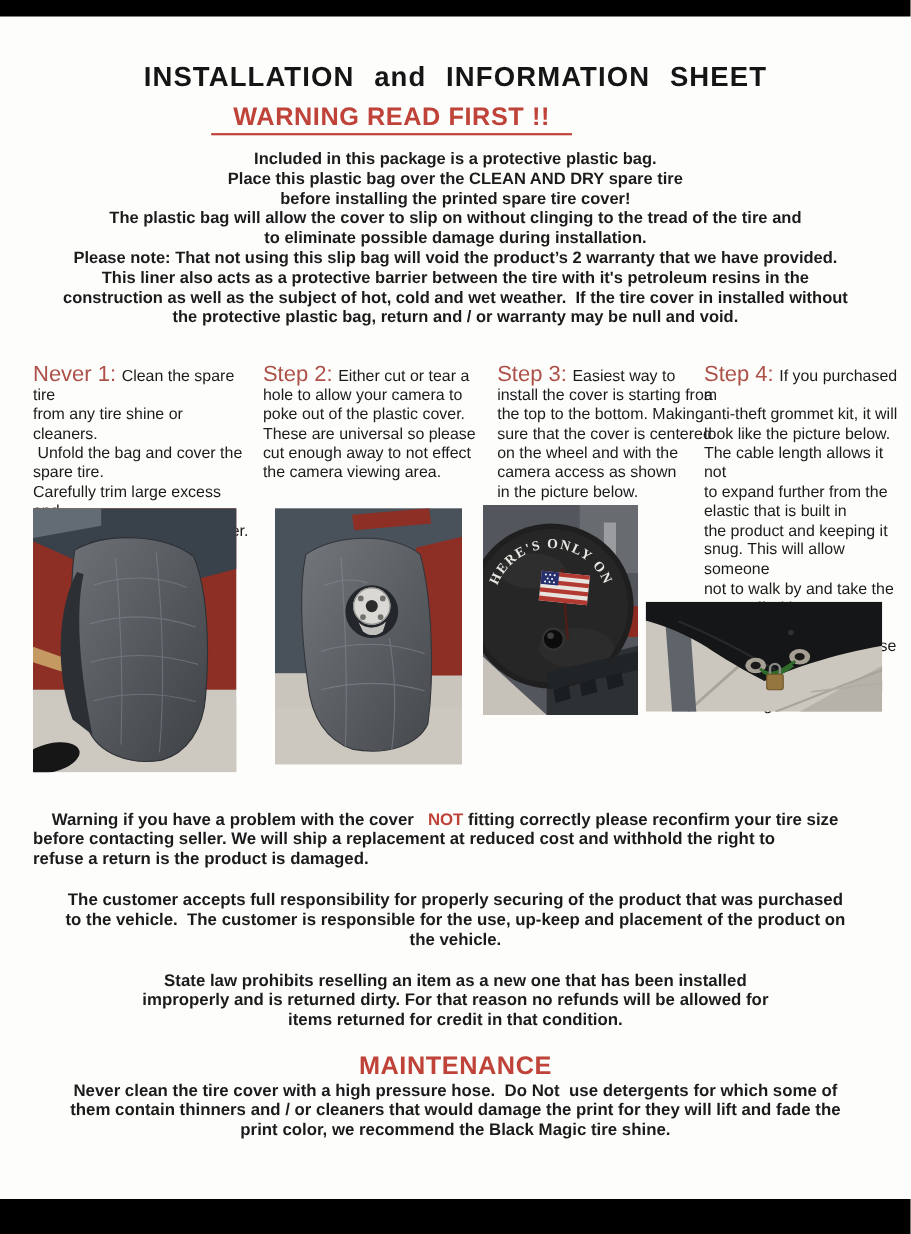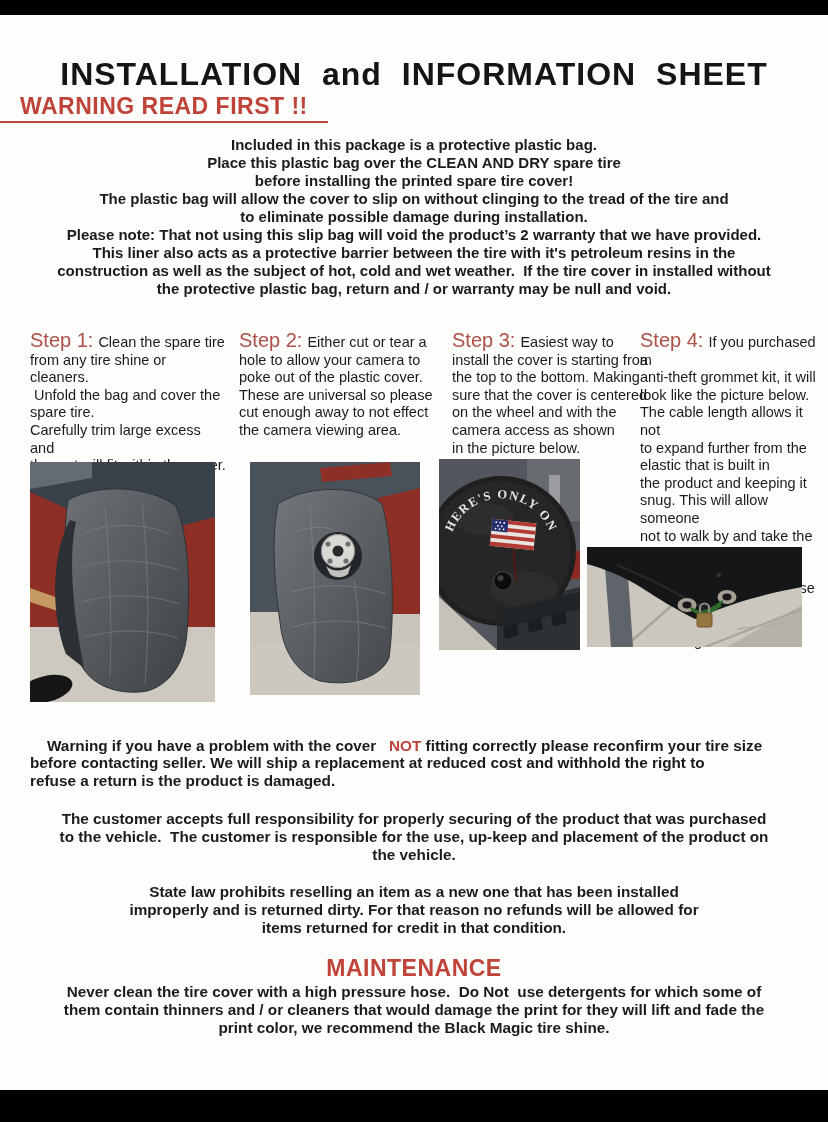--- a/index.html
+++ b/index.html
@@ -12,23 +12,23 @@
     position:relative;width:828px;height:1122px;background:#fdfdfc;
     font-family:"Liberation Sans",sans-serif;color:var(--text-black);
     overflow:hidden;margin:0 auto;
   }
   .bar{position:absolute;left:0;width:828px;background:#000;}
   .bar-top{top:0;height:15px;}
   .bar-bottom{top:1090px;height:32px;}
 
   .title{
     position:absolute;top:56px;left:0;width:828px;margin:0;text-align:center;
-    font-size:32px;font-weight:bold;letter-spacing:1px;word-spacing:10px;color:#151515;
-  }
-  .warn-head{position:absolute;top:93px;left:0;width:712px;text-align:left;}
+    font-size:25px;font-weight:bold;letter-spacing:1px;word-spacing:10px;color:#151515;
+  }
+  .warn-head{position:absolute;top:93px;left:0;width:712px;text-align:center;}
   .warn-head span{
     display:inline-block;font-size:23px;font-weight:bold;color:var(--accent-red);
     letter-spacing:.5px;padding:0 20px 1px;border-bottom:2px solid var(--accent-red);
   }
 
   .pre{white-space:pre-wrap;}
   .intro{
     position:absolute;top:136px;left:12px;width:804px;text-align:center;
     font-size:15px;font-weight:bold;line-height:18px;white-space:pre-wrap;
   }
@@ -85,21 +85,21 @@
 Place this plastic bag over the CLEAN AND DRY spare tire
 before installing the printed spare tire cover!
 The plastic bag will allow the cover to slip on without clinging to the tread of the tire and
 to eliminate possible damage during installation.
 Please note: That not using this slip bag will void the product’s 2 warranty that we have provided.
 This liner also acts as a protective barrier between the tire with it's petroleum resins in the
 construction as well as the subject of hot, cold and wet weather.  If the tire cover in installed without
 the protective plastic bag, return and / or warranty may be null and void.</div>
 
   <div class="step s1">
-    <span class="step-label">Step 1:</span><span class="step-text">Clean the spare tire
+    <span class="step-label">Never 1:</span><span class="step-text">Clean the spare tire
 from any tire shine or cleaners.
  Unfold the bag and cover the
 spare tire.
 Carefully trim large excess and
 the rest will fit within the cover.</span>
   </div>
   <div class="step s2">
     <span class="step-label">Step 2:</span><span class="step-text">Either cut or tear a
 hole to allow your camera to
 poke out of the plastic cover.

